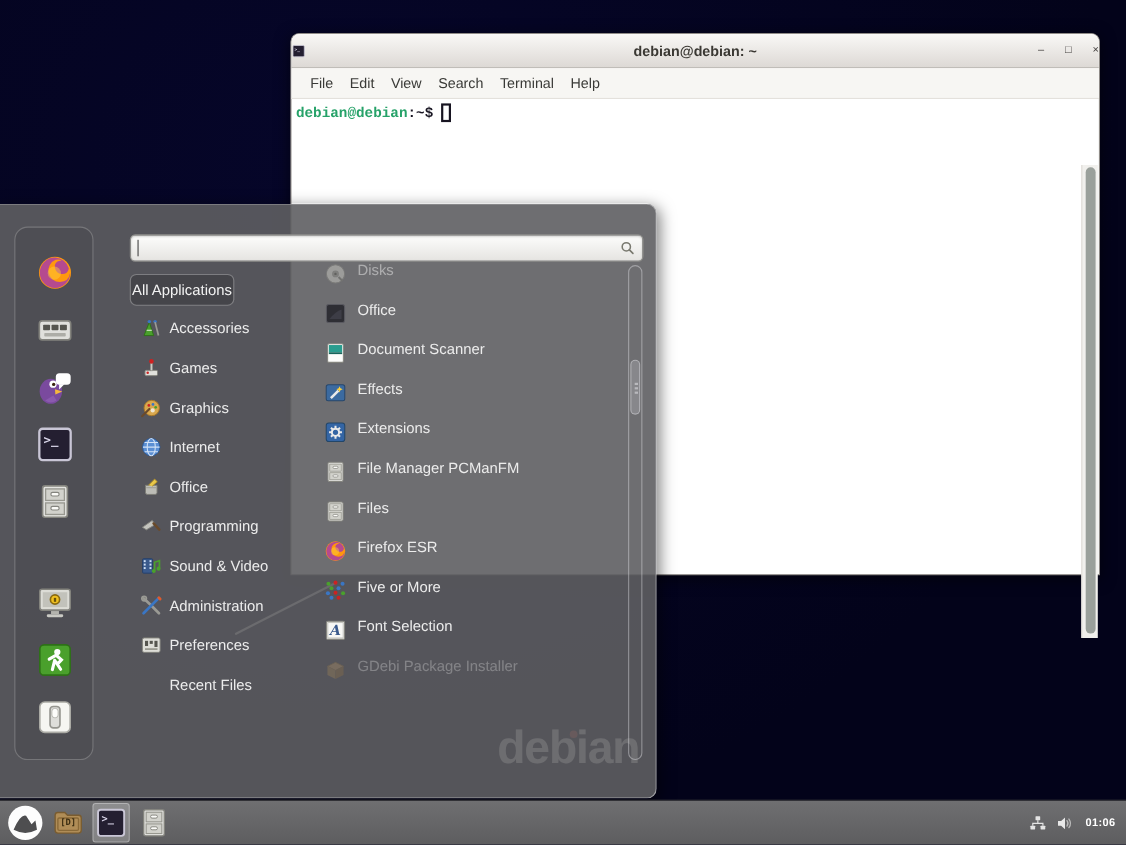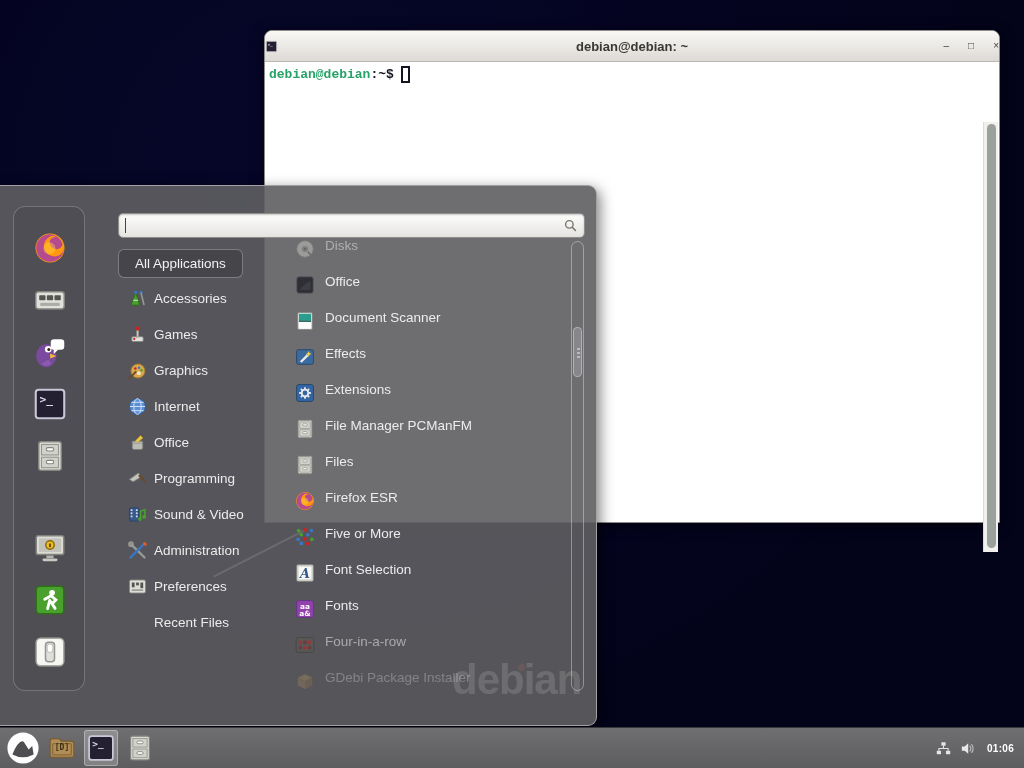--- a/index.html
+++ b/index.html
@@ -51,21 +51,21 @@
     border:1px solid rgba(150,150,152,0.55); border-radius:12px; background:rgba(50,50,54,0.18); }
   .fav-btn { position:absolute; left:14px; width:44px; height:44px;
     display:flex; align-items:center; justify-content:center; border-radius:6px; }
   .fav-btn .icon { width:36px; height:36px; }
   .menu-search { position:absolute; left:118px; top:27px; width:467px; height:25px;
     background:linear-gradient(#fdfdfc,#e5e4e1); border:1px solid #8f8f8c; border-radius:5px;
     display:flex; align-items:center; padding:0 6px; box-shadow:inset 0 1px 2px rgba(0,0,0,0.22); }
   .search-caret { width:1px; height:15px; background:#444; }
   .menu-search .icon-search { margin-left:auto; width:15px; height:15px; }
   .cat-col { position:absolute; left:118px; top:63px; width:166px; }
-  .cat-all { display:inline-flex; align-items:center; height:29px; padding:0 16px;
+  .cat-all { display:inline-flex; align-items:center; height:29px; padding:0 1px;
     background:rgba(0,0,0,0.18); border:1px solid rgba(255,255,255,0.3); border-radius:6px;
     font-size:13.5px; color:#f2f2f2; margin-bottom:2px; }
   .cat-row { height:36px; display:flex; align-items:center; gap:6px; padding-left:9px;
     font-size:13.5px; color:#ececec; border-radius:5px; }
   .cat-row .icon, .cat-spacer { width:21px; height:21px; flex:0 0 21px; }
   .app-list { position:absolute; left:285px; top:52px; width:283px; height:455px; overflow:hidden; }
   .app-row { height:36px; display:flex; align-items:flex-start; gap:9px; padding-left:9px;
     font-size:13.5px; color:#ececec; }
   .app-row .icon { width:22px; height:22px; flex:0 0 22px; }
   .menu-scrollbar { position:absolute; left:571px; top:55px; width:13px; height:450px;
@@ -109,20 +109,28 @@
           <text x="5" y="11.5" font-size="7.5" font-weight="bold" fill="#dcd8ec" font-family="DejaVu Sans Mono,monospace">&gt;_</text>
         </svg>
       </span>
     <span class="term-title">debian@debian: ~</span>
     <span class="term-controls" id="term-controls">
         <span class="term-ctl">–</span>
         <span class="term-ctl">□</span>
         <span class="term-ctl">×</span>
       </span>
   </div>
+  <div class="term-menubar" id="term-menubar">
+      <span class="term-menu-item">File</span>
+      <span class="term-menu-item">Edit</span>
+      <span class="term-menu-item">View</span>
+      <span class="term-menu-item">Search</span>
+      <span class="term-menu-item">Terminal</span>
+      <span class="term-menu-item">Help</span>
+    </div>
   <div class="term-body">
     <div class="prompt-line">
       <span class="prompt-user">debian@debian</span>
         <span class="prompt-rest">:~$</span>
       <span class="term-cursor"></span>
     </div>
     <div class="term-scrollbar">
       <div class="term-thumb"></div>
     </div>
   </div>
@@ -437,46 +445,20 @@
       <div class="app-row" style="opacity: 1;">
         <span class="icon" style="width: 22px; height: 22px;">
           <svg viewBox="0 0 24 24">
             <rect x="3" y="3" width="18" height="18" rx="1.4" fill="#eaeae6" stroke="#84847e"></rect>
             <rect x="4.4" y="4.4" width="15.2" height="15.2" fill="#f8f8f5" stroke="#b9b9b3" stroke-width="0.8"></rect>
             <text x="12" y="17" text-anchor="middle" font-size="14" font-style="italic" font-weight="bold" font-family="DejaVu Serif,serif" fill="#3a5a8c">A</text>
           </svg>
         </span>
         <span>Font Selection</span>
       </div>
-      <div class="app-row" style="opacity: 1;">
-        <span class="icon" style="width: 22px; height: 22px;">
-          <svg viewBox="0 0 24 24">
-            <rect x="2.8" y="2.8" width="18.4" height="18.4" rx="2.2" fill="#9141ac" stroke="#613583"></rect>
-            <text x="12" y="12" text-anchor="middle" font-size="8" font-weight="bold" fill="#fff" font-family="DejaVu Sans,sans-serif">aa</text>
-            <text x="12" y="19.5" text-anchor="middle" font-size="8" font-weight="bold" fill="#fff" font-family="DejaVu Sans,sans-serif">a&amp;</text>
-          </svg>
-        </span>
-        <span>Fonts</span>
-      </div>
-      <div class="app-row" style="opacity: 0.55;">
-        <span class="icon" style="width: 22px; height: 22px;">
-          <svg viewBox="0 0 24 24">
-            <rect x="2.4" y="4" width="19.2" height="16" rx="1.8" fill="#5c5c56" stroke="#3a3a34"></rect>
-            <g>
-              <circle cx="7" cy="9" r="2.1" fill="#cc2222"></circle>
-              <circle cx="12" cy="9" r="2.1" fill="#7c2a2a"></circle>
-              <circle cx="17" cy="9" r="2.1" fill="#cc2222"></circle>
-              <circle cx="7" cy="15" r="2.1" fill="#7c2a2a"></circle>
-              <circle cx="12" cy="15" r="2.1" fill="#cc2222"></circle>
-              <circle cx="17" cy="15" r="2.1" fill="#7c2a2a"></circle>
-            </g>
-          </svg>
-        </span>
-        <span>Four-in-a-row</span>
-      </div>
       <div class="app-row" style="opacity: 0.3;">
         <span class="icon" style="width: 22px; height: 22px;">
           <svg viewBox="0 0 24 24">
             <path d="M4 8.5 L12 4.5 L20 8.5 L12 12.5Z" fill="#c8a26a" stroke="#96763e" stroke-width="0.8"></path>
             <path d="M4 8.5 V17 L12 21 V12.5Z" fill="#b08d57"></path>
             <path d="M20 8.5 V17 L12 21 V12.5Z" fill="#9a7743"></path>
           </svg>
         </span>
         <span>GDebi Package Installer</span>
       </div>

